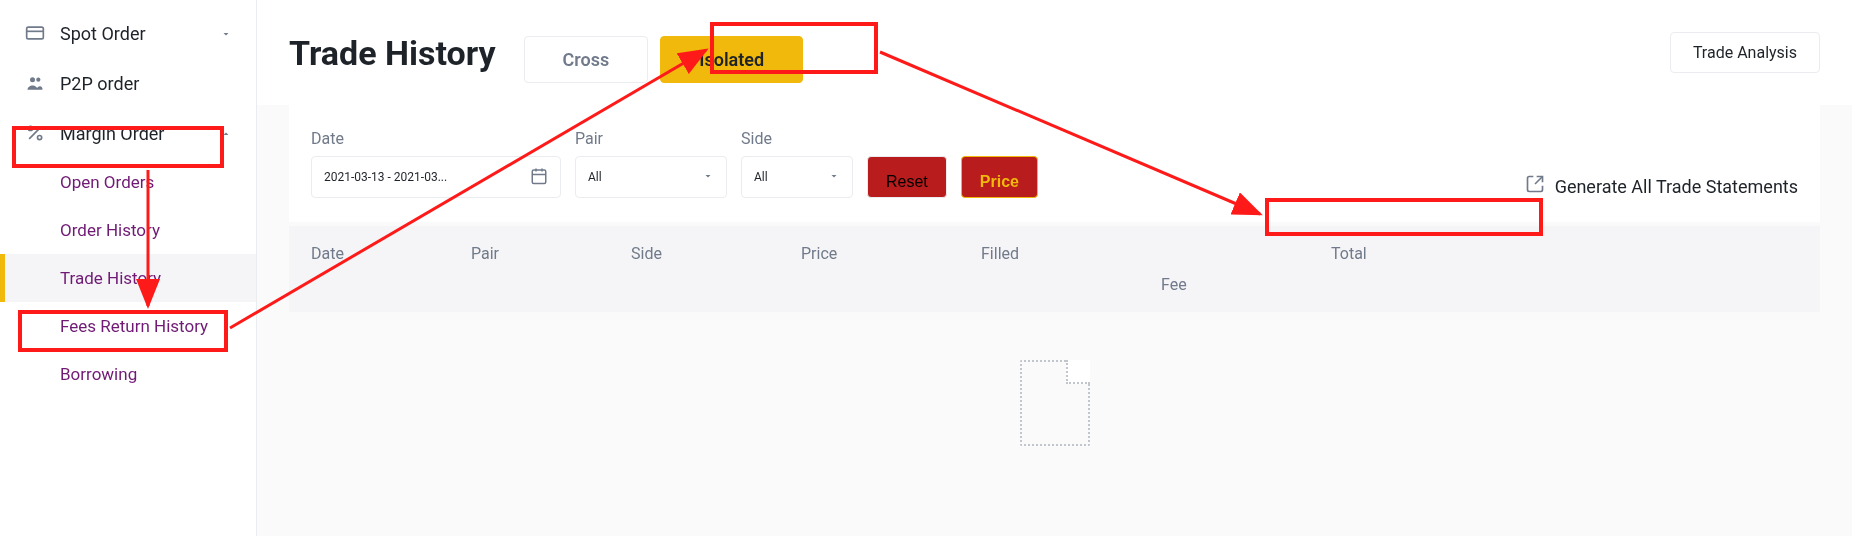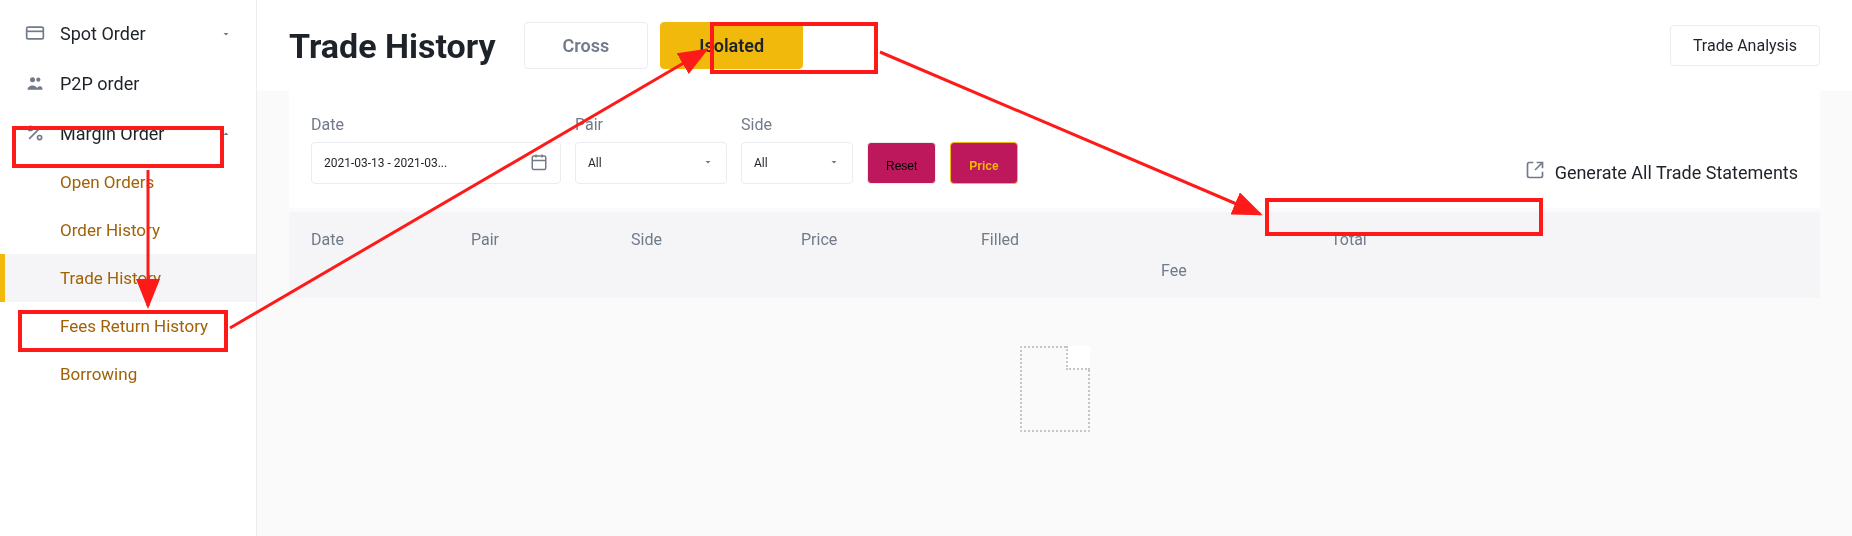--- a/index.html
+++ b/index.html
@@ -4,43 +4,43 @@
 <style>
   * { box-sizing: border-box; margin: 0; padding: 0; }
   body { font-family: -apple-system, BlinkMacSystemFont, "Segoe UI", Roboto, sans-serif; background: #fff; color: #1e2329; width: 1852px; height: 536px; overflow: hidden; position: relative; }
   .layout { display: flex; height: 536px; }
   
   
   .sidebar { width: 257px; border-right: 1px solid #eaecef; padding-top: 8px; background: #fff; }
   .side-item { display: flex; align-items: center; padding: 14px 24px; font-size: 18px; color: #1e2329; cursor: pointer; position: relative; }
   .side-item .icon { width: 22px; height: 22px; margin-right: 14px; color: #707a8a; display: flex; align-items: center; justify-content: center; }
   .side-item .chev { margin-left: auto; color: #707a8a; }
-  .side-sub { padding: 14px 24px 14px 60px; font-size: 17px; color: #a16207; cursor: pointer; position: relative; }
+  .side-sub { padding: 14px 24px 14px 60px; font-size: 17px; color: #701a75; cursor: pointer; position: relative; }
   .side-sub.active { background: #f5f5f7; }
   .side-sub.active::before { content: ""; position: absolute; left: 0; top: 0; bottom: 0; width: 5px; background: #f0b90b; }
   
   
   .main { flex: 1; display: flex; flex-direction: column; }
   .header { display: flex; align-items: center; padding: 22px 32px; }
   .page-title { font-size: 34px; font-weight: 700; margin-right: 28px; }
   .mode-tabs { display: flex; gap: 12px; }
-  .mode-tab { padding: 12px 38px; font-size: 18px; font-weight: 600; border: 1px solid #eaecef; border-radius: 4px; background: #fff; color: #707a8a; cursor: pointer; }
+  .mode-tab { padding: 12px 38px; font-size: 18px; font-weight: 600; border: 1px solid #eaecef; border-radius: 4px; background: #fff; color: #707a8a; cursor: pointer; margin-top: 14px; }
   .mode-tab.active { background: #f0b90b; color: #1e2329; border-color: #f0b90b; }
   .trade-analysis { margin-left: auto; padding: 10px 22px; font-size: 16px; border: 1px solid #eaecef; border-radius: 4px; background: #fff; cursor: pointer; }
   
   .content { background: #fafafa; flex: 1; padding: 0 32px; }
   .filter-card { background: #fff; padding: 24px 22px; margin-top: 0; }
   .filter-row { display: flex; align-items: flex-end; gap: 14px; }
   .filter-group { display: flex; flex-direction: column; }
   .filter-label { font-size: 16px; color: #707a8a; margin-bottom: 8px; }
   .input, .select { height: 42px; border: 1px solid #eaecef; border-radius: 4px; padding: 0 12px; font-size: 12px; background: #fff; display: flex; align-items: center; color: #1e2329; }
   .date-input { width: 250px; justify-content: space-between; }
   .pair-select { width: 152px; justify-content: space-between; }
   .side-select { width: 112px; justify-content: space-between; }
-  .btn { height: 42px; padding: 16px 18px; border: 1px solid #eaecef; border-radius: 4px; background: #be185d; font-size: 12px; cursor: pointer; }
+  .btn { height: 42px; padding: 16px 18px; border: 1px solid #eaecef; border-radius: 4px; background: #b91c1c; font-size: 16px; cursor: pointer; }
   .btn.search { border-color: #f0b90b; color: #f0b90b; font-weight: 600; }
   .gen-link { margin-left: auto; display: flex; align-items: center; gap: 10px; font-size: 18px; color: #1e2329; cursor: pointer; }
   
   .table-header { display: flex; padding: 18px 22px; background: #f5f5f7; color: #707a8a; font-size: 16px; margin-top: 4px; }
   .th-date { width: 160px; }
   .th-pair { width: 160px; }
   .th-side { width: 170px; }
   .th-price { width: 180px; }
   .th-filled { width: 180px; }
   .th-fee { width: 170px; margin-top: 31px; }

